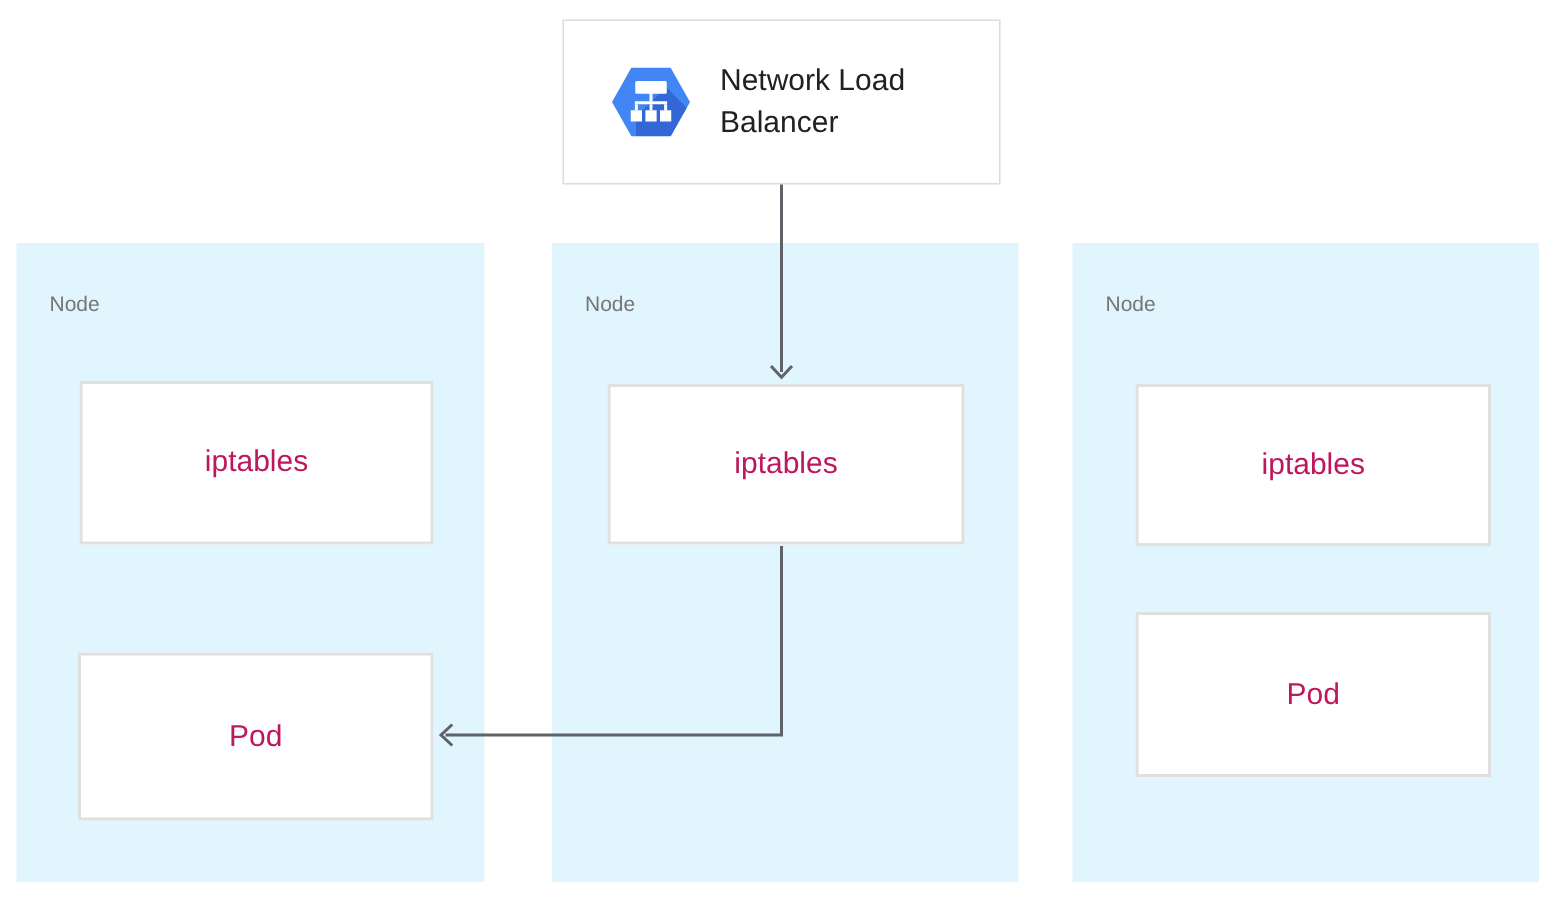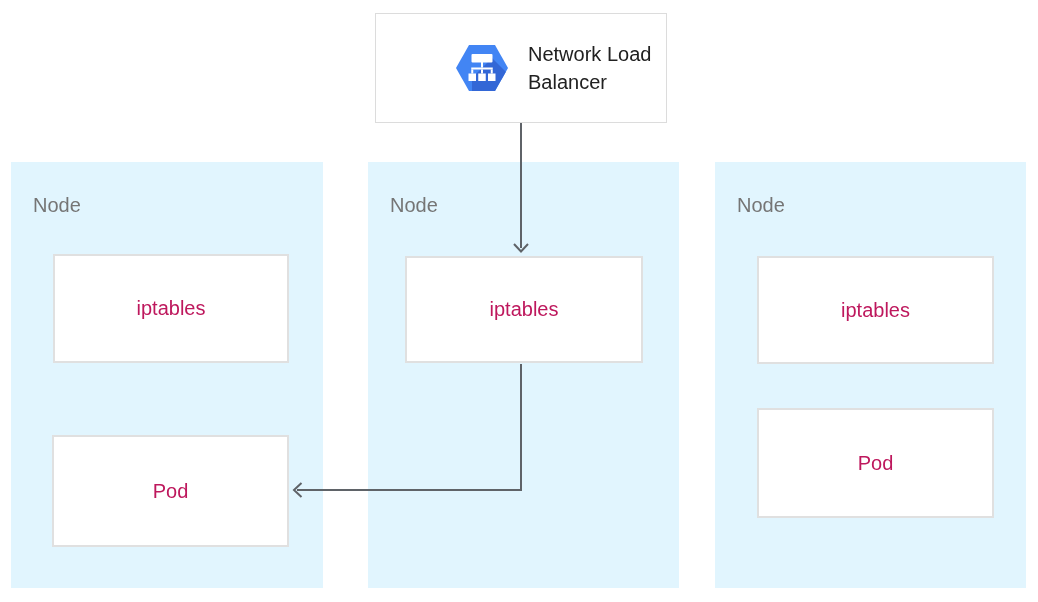--- a/index.html
+++ b/index.html
@@ -15,21 +15,20 @@
   
   .lb-box {
     position: absolute;
     left: 375px; top: 13px;
     width: 292px; height: 110px;
     background: #ffffff;
     border: 1px solid #dcdcdc;
     box-sizing: border-box;
     display: flex;
     align-items: center;
-    padding-left: 48px;
   }
   .lb-icon {
     width: 52px; height: 46px;
     margin-left: 32px;
     flex: 0 0 auto;
   }
   .lb-label {
     margin-left: 20px;
     width: 158px;
     font-size: 20px;
@@ -44,21 +43,21 @@
     height: 426px;
     background: #e1f5fe;
   }
   .node-1 { left: 11px;  width: 312px; }
   .node-2 { left: 368px; width: 311px; }
   .node-3 { left: 715px; width: 311px; }
 
   .node-label {
     position: absolute;
     left: 22px; top: 32px;
-    font-size: 20px;
+    font-size: 14px;
     color: #757575;
   }
 
   
   .inner-box {
     position: absolute;
     background: #ffffff;
     border: 2px solid #e0e0e0;
     box-sizing: border-box;
     display: flex;

